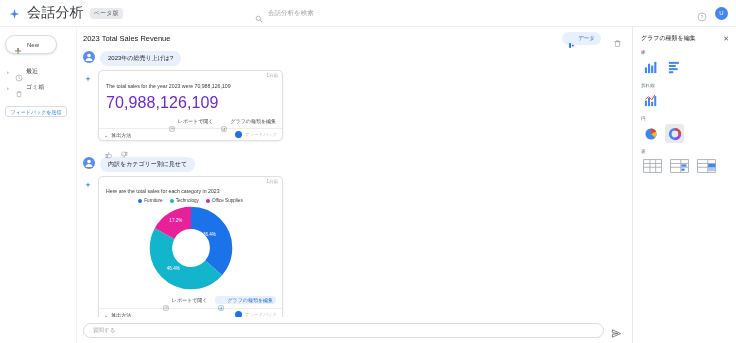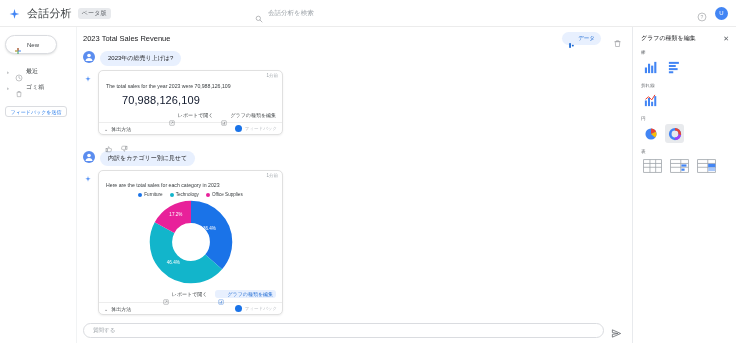--- a/index.html
+++ b/index.html
@@ -14,21 +14,21 @@
   
   .topbar {
     height: 27px; flex: 0 0 27px;
     display: flex; align-items: center;
     background: #fff;
     padding: 0 8px;
     border-bottom: 1px solid #ececec;
   }
   .brand { display: flex; align-items: center; gap: 6px; min-width: 150px; }
   .brand-logo { width: 13px; height: 13px; flex: 0 0 13px; }
-  .brand-title { font-size: 11px; color: #3c4043; letter-spacing: .2px; }
+  .brand-title { font-size: 14px; color: #3c4043; letter-spacing: .2px; }
   .brand-badge {
     font-size: 6px; color: #5f6368; background: #e8eaed;
     border-radius: 3px; padding: 1px 4px; line-height: 9px;
     letter-spacing: .1px;
   }
   .search-wrap { flex: 1 1 auto; display: flex; justify-content: center; }
   .search-box {
     width: 330px; height: 15px;
     display: flex; align-items: center; gap: 5px;
     padding: 0 7px;
@@ -135,21 +135,21 @@
     border: 1px solid #e0e0e0; border-radius: 5px;
     background: #fff;
     width: 185px;
     box-shadow: 0 1px 2px rgba(60,64,67,.08);
     overflow: hidden;
   }
   .card-topmeta { display: flex; justify-content: flex-end; padding: 2px 4px 0 0; }
   .card-topmeta span { font-size: 4.5px; color: #9aa0a6; }
   .card-body { padding: 4px 7px 3px 7px; }
   .answer-sentence { font-size: 5.2px; color: #3c4043; line-height: 8px; }
-  .answer-big { font-size: 11px; color: #0f172a; margin-top: 4px; letter-spacing: .1px; margin-left: 16px; }
+  .answer-big { font-size: 16px; color: #6d28d9; margin-top: 4px; letter-spacing: .1px; }
 
   .card-actions {
     display: flex; justify-content: flex-end; align-items: center; gap: 8px;
     padding: 3px 6px 4px 6px;
   }
   .card-action { display: flex; align-items: center; gap: 3px; }
   .card-action .ic { width: 6px; height: 6px; opacity: .7; }
   .card-action .lbl { font-size: 5px; color: #3c4043; }
   .card-action.highlight { background: #e8f0fe; border-radius: 3px; padding: 1px 3px; }
   .card-action.highlight .lbl { color: #1967d2; }

